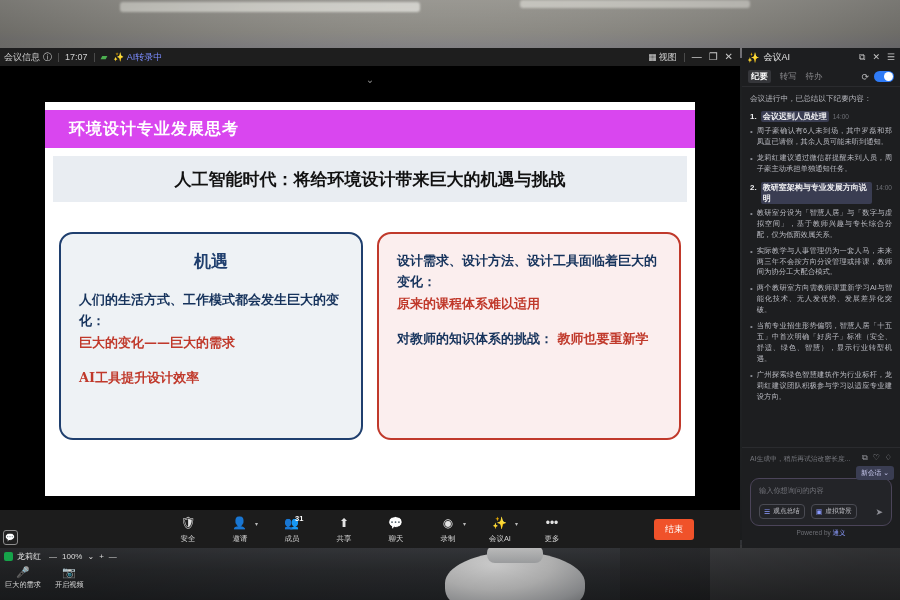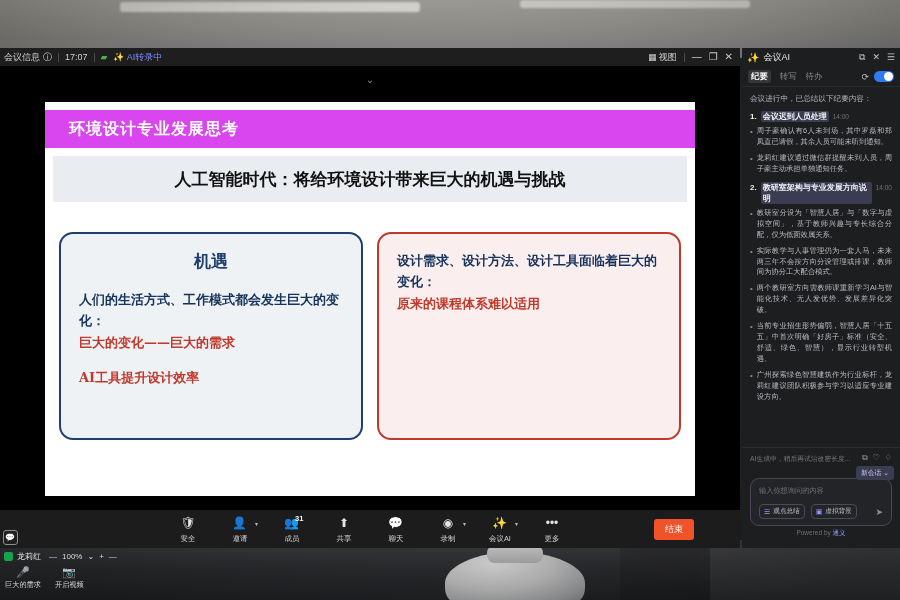--- a/index.html
+++ b/index.html
@@ -194,20 +194,24 @@
             <p class="t-dark">人们的生活方式、工作模式都会发生巨大的变化：</p>
             <p class="t-red">巨大的变化——巨大的需求</p>
             <div class="gap"></div>
             <p class="t-red">AI工具提升设计效率</p>
           </div>
 
           <div class="card cha">
             <p class="t-dark">设计需求、设计方法、设计工具面临着巨大的变化：</p>
             <p class="t-red">原来的课程体系难以适用</p>
             <div class="gap"></div>
+            <p>
+              <span class="t-dark">对教师的知识体系的挑战：</span>
+              <span class="t-red">教师也要重新学</span>
+            </p>
           </div>
         </div>
       </div>
     </div>
 
     <div class="toolbar">
       <div class="tools">
 
         <div class="tool">
           <span class="ico">🛡</span>

